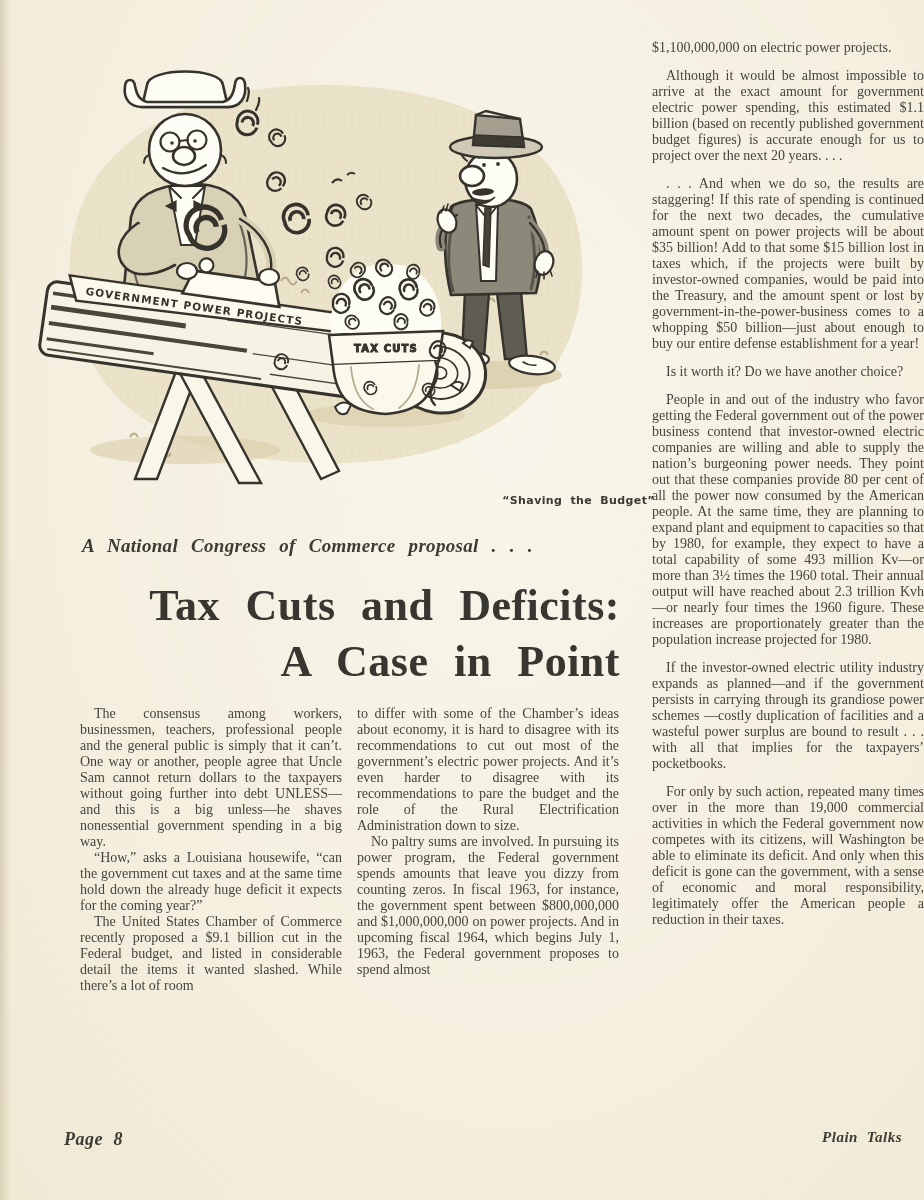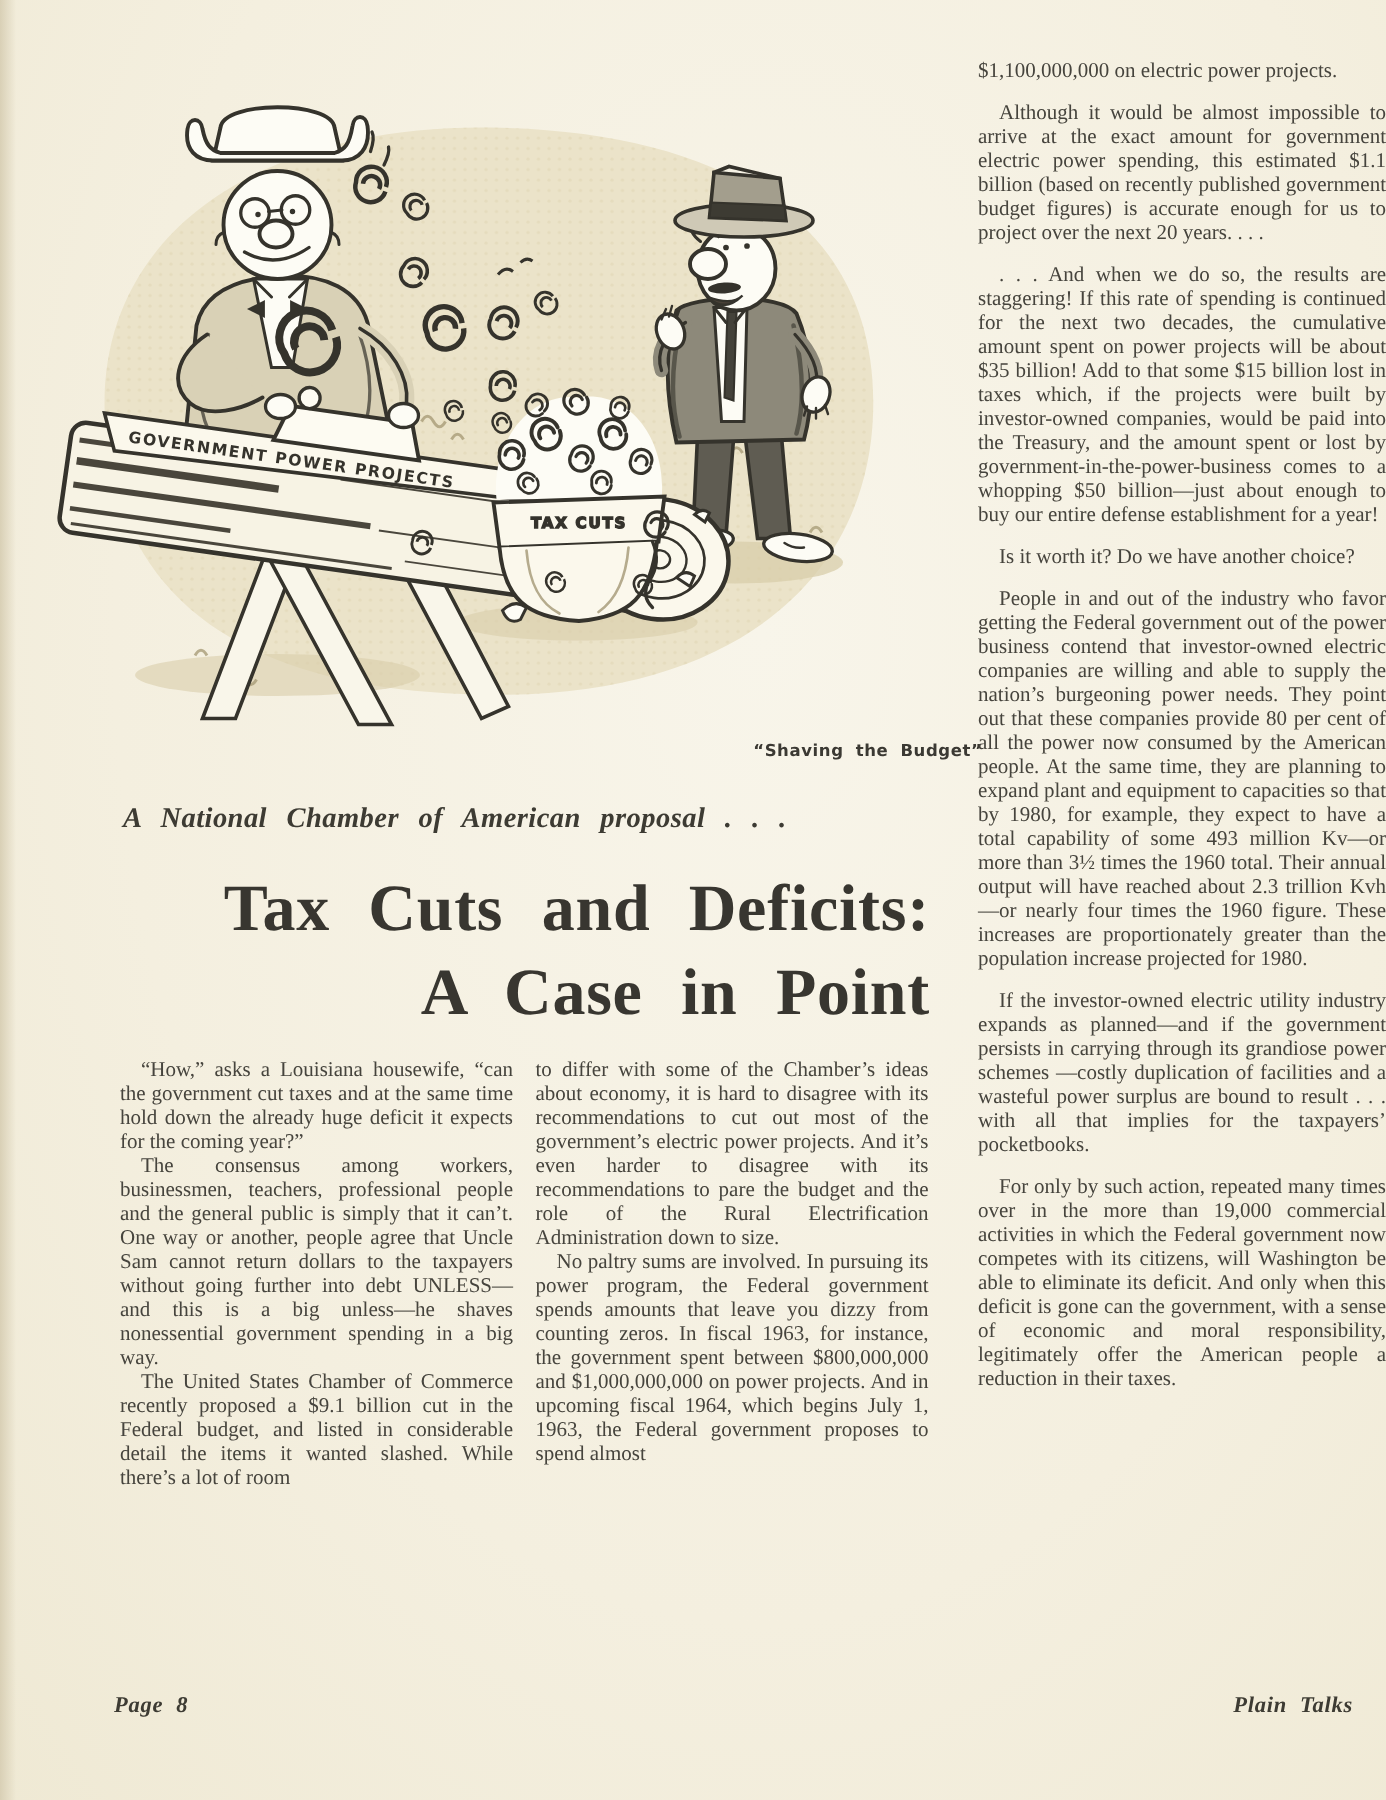--- a/index.html
+++ b/index.html
@@ -36,21 +36,21 @@
   .col p{margin:0;text-indent:14px;}
   .col p.first{text-indent:0;}
   .col-left{left:80px;top:706px;width:262px;}
   .col-mid{left:357px;top:706px;width:262px;}
   .col-right{left:632px;top:40px;width:272px;margin-left:20px;}
   .col-right p{margin:0 0 12px;}
   .col-left p.first::first-letter{
     float:left;font-size:33px;line-height:26px;padding:2px 5px 0 0;color:#3d3b33;
   }
   .footer-left{
-    position:absolute;left:76px;top:1129px;font-size:15px;font-weight:bold;
+    position:absolute;left:64px;top:1129px;font-size:18px;font-weight:bold;
     font-style:italic;color:#3d3b33;letter-spacing:.5px;word-spacing:.3em;
   }
   .footer-right{
     position:absolute;right:22px;top:1129px;font-size:15px;font-weight:bold;
     font-style:italic;color:#3d3b33;letter-spacing:.5px;word-spacing:.3em;
   }
 </style>
 </head>
 <body>
 
@@ -233,30 +233,30 @@
         <use href="#curl" transform="translate(336,334) scale(0.7) rotate(-30)"></use>
         <path d="M300,352 q8,-8 16,-2 l-4,8 q-8,4 -12,-6 z"></path>
         <path d="M416,330 q6,-6 12,-1 l-3,7 z"></path>
         <path d="M428,288 q5,-5 10,-1 l-3,6 z"></path>
       </g>
     </svg>
   </div>
 
   <div class="caption">“Shaving the Budget”</div>
 
-  <div class="kicker">A National Chamber of American proposal . . .</div>
+  <div class="kicker">A National Congress of Commerce proposal . . .</div>
 
   <div class="headline">
     <div>Tax Cuts and Deficits:</div>
     <div>A Case in Point</div>
   </div>
 
   <div class="col col-left">
+      <p>The consensus among workers, businessmen, teachers, professional people and the general public is simply that it can’t. One way or another, people agree that Uncle Sam cannot return dollars to the taxpayers without going further into debt UNLESS—and this is a big unless—he shaves nonessential government spending in a big way.</p>
       <p>“How,” asks a Louisiana housewife, “can the government cut taxes and at the same time hold down the already huge deficit it expects for the coming year?”</p>
-      <p>The consensus among workers, businessmen, teachers, professional people and the general public is simply that it can’t. One way or another, people agree that Uncle Sam cannot return dollars to the taxpayers without going further into debt UNLESS—and this is a big unless—he shaves nonessential government spending in a big way.</p>
       <p>The United States Chamber of Commerce recently proposed a $9.1 billion cut in the Federal budget, and listed in considerable detail the items it wanted slashed. While there’s a lot of room</p>
     </div>
   <div class="col col-mid">
       <p class="first">to differ with some of the Chamber’s ideas about economy, it is hard to disagree with its recommendations to cut out most of the government’s electric power projects. And it’s even harder to disagree with its recommendations to pare the budget and the role of the Rural Electrification Administration down to size.</p>
       <p>No paltry sums are involved. In pursuing its power program, the Federal government spends amounts that leave you dizzy from counting zeros. In fiscal 1963, for instance, the government spent between $800,000,000 and $1,000,000,000 on power projects. And in upcoming fiscal 1964, which begins July 1, 1963, the Federal government proposes to spend almost</p>
     </div>
   <div class="col col-right">
       <p class="first">$1,100,000,000 on electric power projects.</p>
       <p>Although it would be almost impossible to arrive at the exact amount for government electric power spending, this estimated $1.1 billion (based on recently published government budget figures) is accurate enough for us to project over the next 20 years. . . .</p>
       <p>. . . And when we do so, the results are staggering! If this rate of spending is continued for the next two decades, the cumulative amount spent on power projects will be about $35 billion! Add to that some $15 billion lost in taxes which, if the projects were built by investor-owned companies, would be paid into the Treasury, and the amount spent or lost by government-in-the-power-business comes to a whopping $50 billion—just about enough to buy our entire defense establishment for a year!</p>

